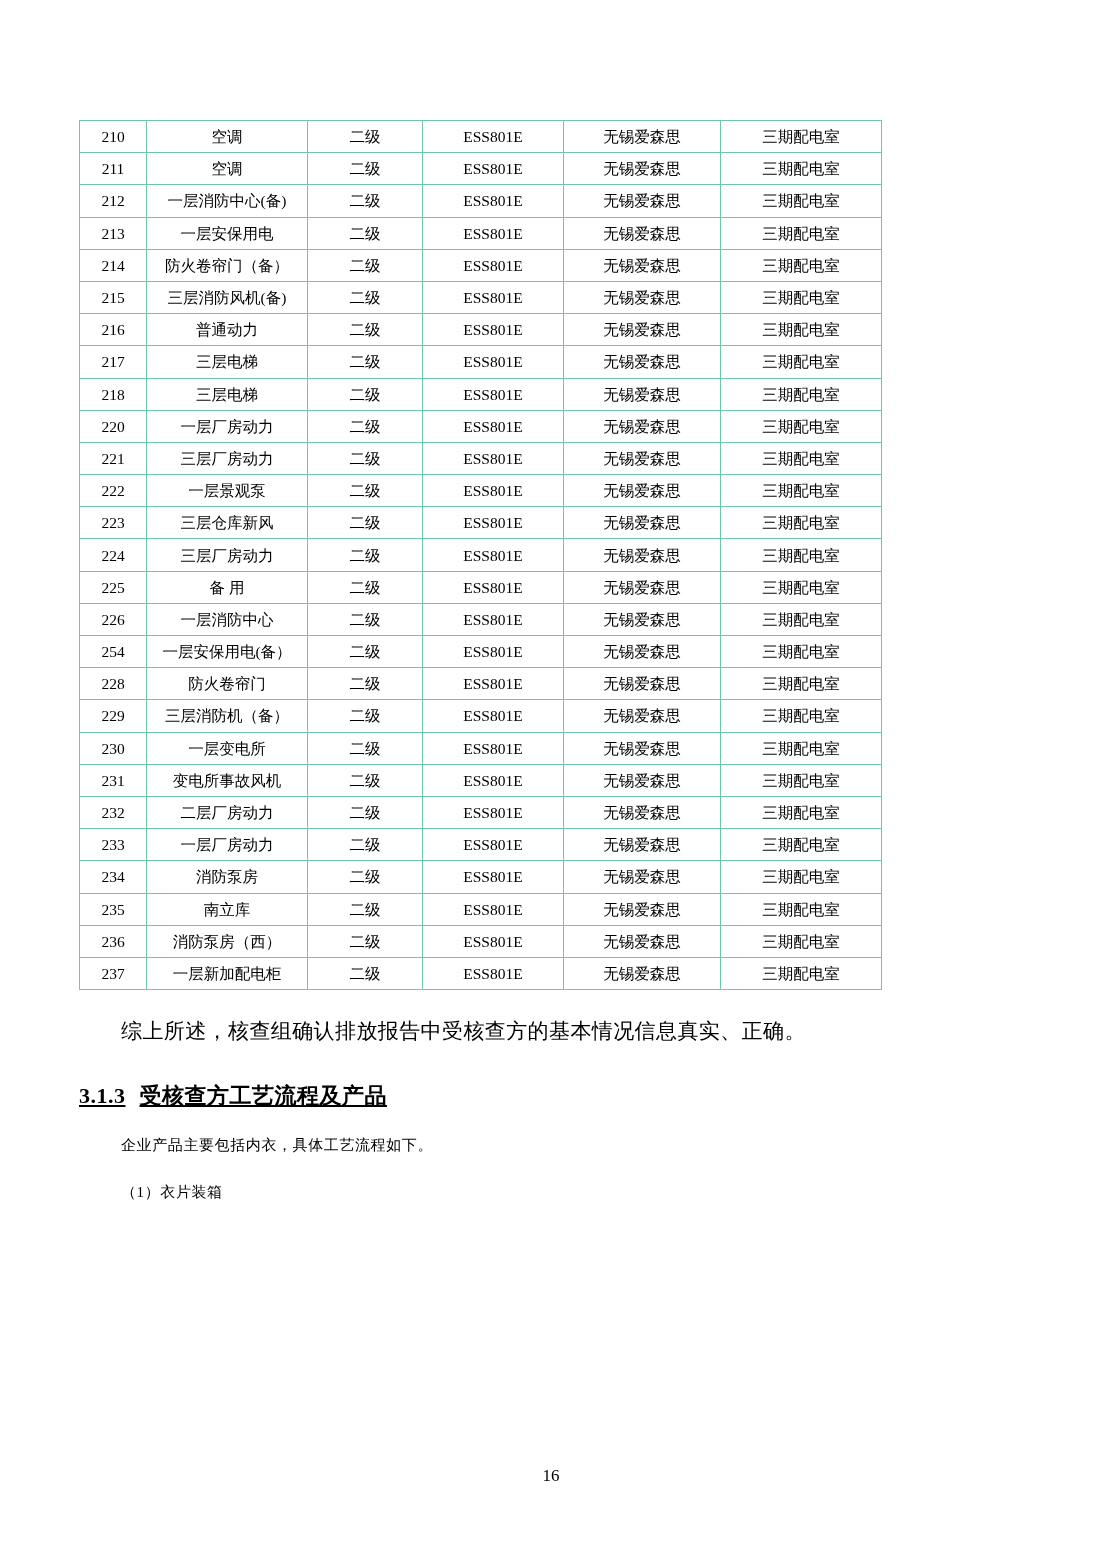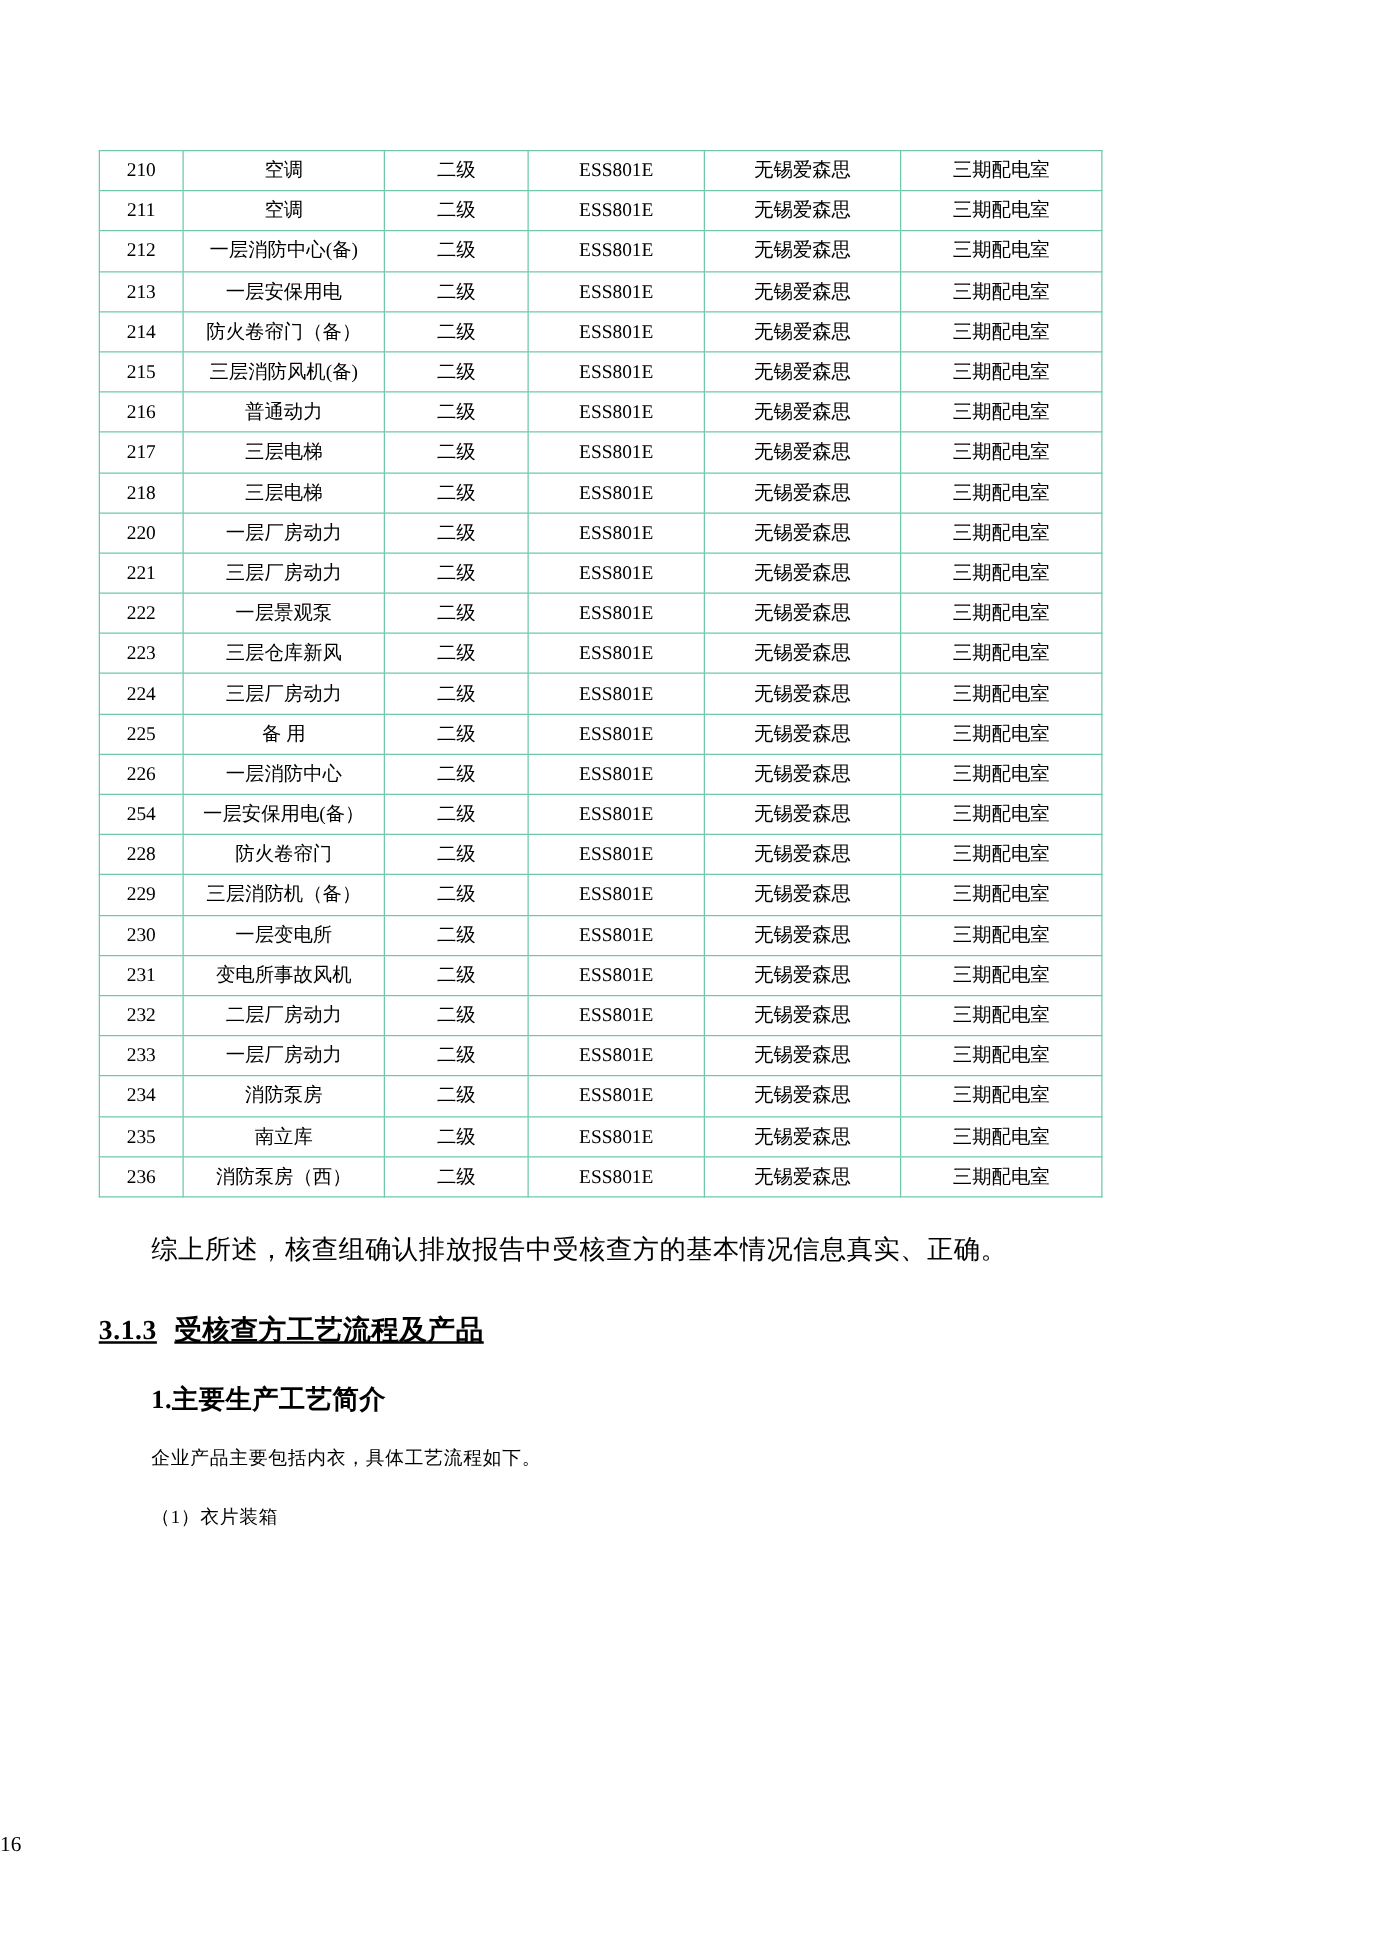--- a/index.html
+++ b/index.html
@@ -79,20 +79,21 @@
     font-size: 15px;
     margin: 22px 0 0 42px;
     letter-spacing: 0.6px;
     line-height: 1.7;
   }
   .page-number {
     position: absolute;
     left: 0;
     right: 0;
     bottom: 73px;
+    text-align: center;
     font-size: 17px;
     font-family: "Liberation Serif", "DejaVu Serif", serif;
   }
 </style>
 </head>
 <body>
 
 <div class="page">
 
   <table class="data-table">
@@ -298,28 +299,35 @@
         <td class="c-room">三期配电室</td>
       </tr>
       <tr>
         <td class="c-no">236</td>
         <td class="c-name">消防泵房（西）</td>
         <td class="c-level">二级</td>
         <td class="c-model">ESS801E</td>
         <td class="c-owner">无锡爱森思</td>
         <td class="c-room">三期配电室</td>
       </tr>
+      <tr>
+        <td class="c-no">237</td>
+        <td class="c-name">一层新加配电柜</td>
+        <td class="c-level">二级</td>
+        <td class="c-model">ESS801E</td>
+        <td class="c-owner">无锡爱森思</td>
+        <td class="c-room">三期配电室</td>
+      </tr>
     </tbody>
   </table>
 
   <p class="para first">综上所述，核查组确认排放报告中受核查方的基本情况信息真实、正确。</p>
 
   <h2 class="heading">
     <span class="num">3.1.3</span><span>受核查方工艺流程及产品</span>
   </h2>
 
-  <h3 class="subheading">1.主要生产工艺简介</h3>
 
   <p class="body-indent">企业产品主要包括内衣，具体工艺流程如下。</p>
   <p class="body-indent">（1）衣片装箱</p>
 
   <div class="page-number">16</div>
 </div>
 
 </body></html>

